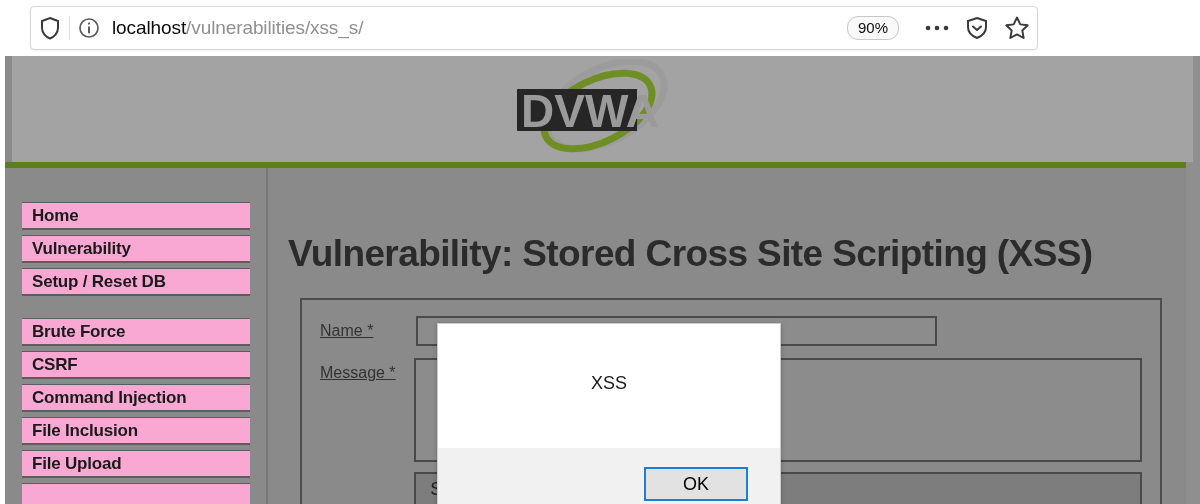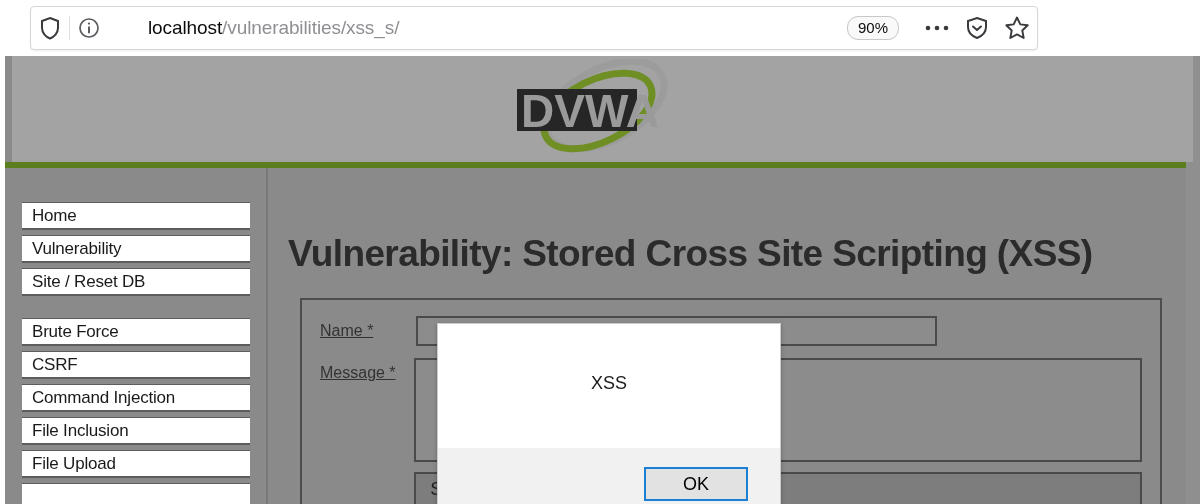--- a/index.html
+++ b/index.html
@@ -39,21 +39,21 @@
     flex: 0 0 auto;
   }
   .url-text {
     flex: 1 1 auto;
     font-size: 19px;
     color: #8f8f94;
     white-space: nowrap; overflow: hidden;
     padding-left: 4px;
     letter-spacing: -0.1px;
   }
-  .url-host { color: #0c0c0d; margin-left: 36px; }
+  .url-host { color: #0c0c0d; }
   .zoom-badge {
     flex: 0 0 auto;
     font-size: 15px;
     color: #0c0c0d;
     border: 1px solid #c7c7cc;
     border-radius: 11px;
     padding: 2px 10px 3px 10px;
     margin-right: 18px;
     background: #f9f9fa;
   }
@@ -94,26 +94,26 @@
     background: #5d7e1e;
   }
 
   
   .sidebar {
     position: absolute; left: 22px; top: 146px;
     width: 228px;
   }
   .nav-btn {
     height: 28px;
-    background: #ffffff;
+    background: #f9a8d4;
     border-top: 1px solid #5d5d5d;
     border-bottom: 2px solid #5d5d5d;
     display: flex; align-items: center;
     padding-left: 10px;
-    font-size: 17px; font-weight: normal;
+    font-size: 17px; font-weight: bold;
     color: #1a1a1a;
     margin-bottom: 5px;
     letter-spacing: -0.2px;
   }
   .nav-gap { height: 17px; }
 
   .sidebar-divider {
     position: absolute; left: 266px; top: 112px;
     width: 2px; height: 336px;
     background: #787878;
@@ -272,21 +272,21 @@
       <text x="28" y="68" font-family="Liberation Sans, sans-serif" font-size="46" font-weight="bold" fill="#9a9a9a">DVWA</text>
     </svg>
   </div>
   <div class="green-bar"></div>
 
   <div class="sidebar-divider"></div>
 
   <nav class="sidebar">
     <div class="nav-btn">Home</div>
     <div class="nav-btn">Vulnerability</div>
-    <div class="nav-btn">Site / Reset DB</div>
+    <div class="nav-btn">Setup / Reset DB</div>
     <div class="nav-gap"></div>
     <div class="nav-btn">Brute Force</div>
     <div class="nav-btn">CSRF</div>
     <div class="nav-btn">Command Injection</div>
     <div class="nav-btn">File Inclusion</div>
     <div class="nav-btn">File Upload</div>
     <div class="nav-btn"></div>
   </nav>
 
   <div class="main">

